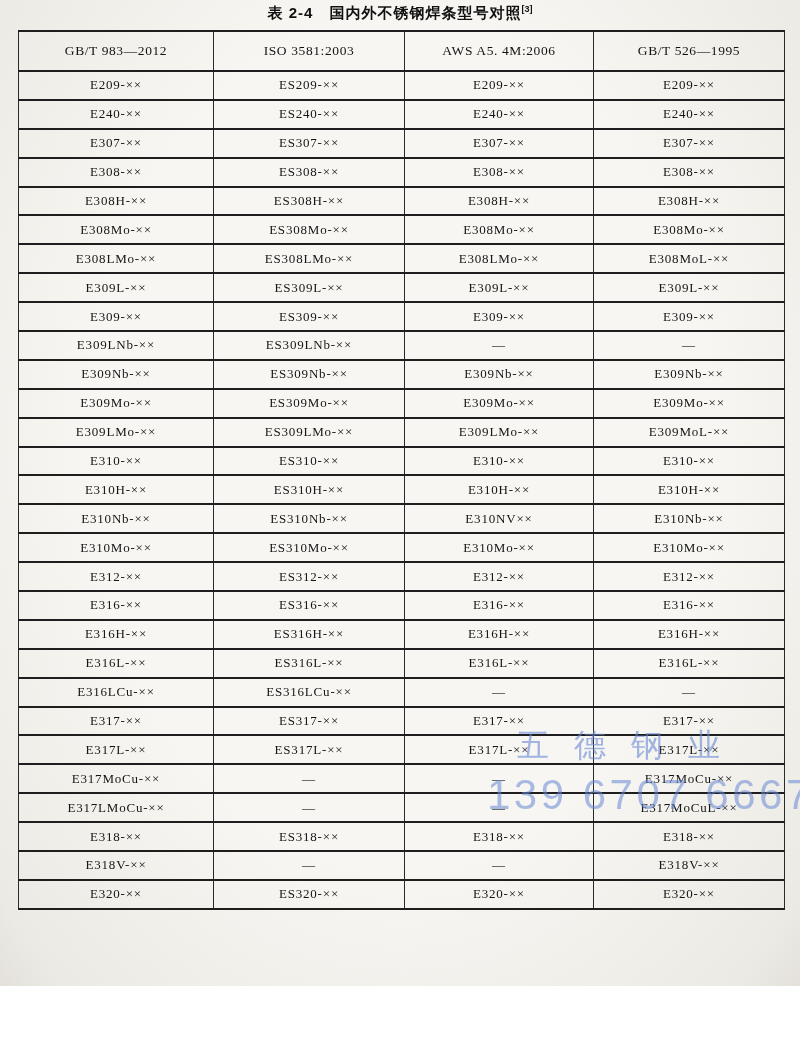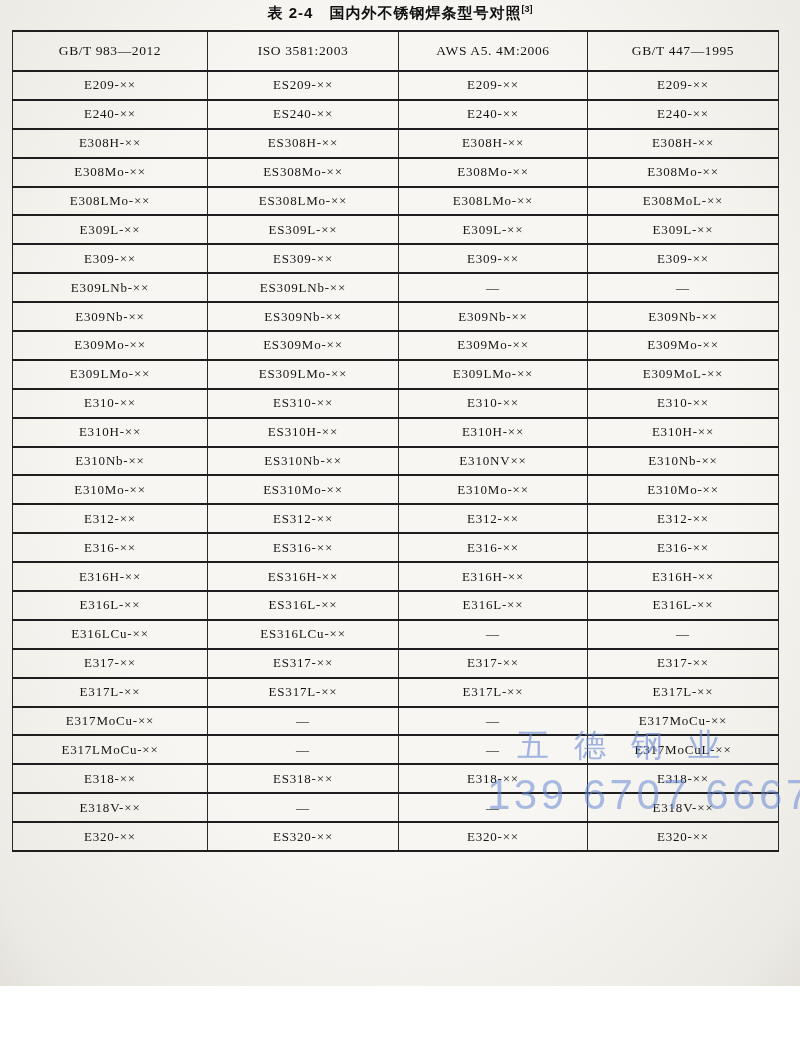--- a/index.html
+++ b/index.html
@@ -24,21 +24,21 @@
     color: #111;
     letter-spacing: 1px;
   }
   .title sup {
     font-size: 9px;
     font-weight: 700;
     letter-spacing: 0;
   }
   table.cmp {
     position: absolute;
-    left: 12px;
+    left: 18px;
     top: 30px;
     width: 766px;
     border-collapse: collapse;
     table-layout: fixed;
     background: transparent;
   }
   table.cmp th, table.cmp td {
     border-left: 1px solid #2a2a2a;
     border-right: 1px solid #2a2a2a;
     border-top: 2px solid #1e1e1e;
@@ -105,37 +105,49 @@
       <col class="c1">
         <col class="c2">
         <col class="c3">
         <col class="c4">
     </colgroup>
     <thead>
       <tr id="hdr-row">
           <th>GB/T 983—2012</th>
           <th>ISO 3581:2003</th>
           <th>AWS A5. 4M:2006</th>
-          <th>GB/T 447—1995</th>
+          <th>GB/T 526—1995</th>
         </tr>
     </thead>
     <tbody id="body-rows">
         <tr>
           <td>E209-××</td>
           <td>ES209-××</td>
           <td>E209-××</td>
           <td>E209-××</td>
         </tr>
         <tr>
           <td>E240-××</td>
           <td>ES240-××</td>
           <td>E240-××</td>
           <td>E240-××</td>
         </tr>
         <tr>
+          <td>E307-××</td>
+          <td>ES307-××</td>
+          <td>E307-××</td>
+          <td>E307-××</td>
+        </tr>
+        <tr>
+          <td>E308-××</td>
+          <td>ES308-××</td>
+          <td>E308-××</td>
+          <td>E308-××</td>
+        </tr>
+        <tr>
           <td>E308H-××</td>
           <td>ES308H-××</td>
           <td>E308H-××</td>
           <td>E308H-××</td>
         </tr>
         <tr>
           <td>E308Mo-××</td>
           <td>ES308Mo-××</td>
           <td>E308Mo-××</td>
           <td>E308Mo-××</td>

